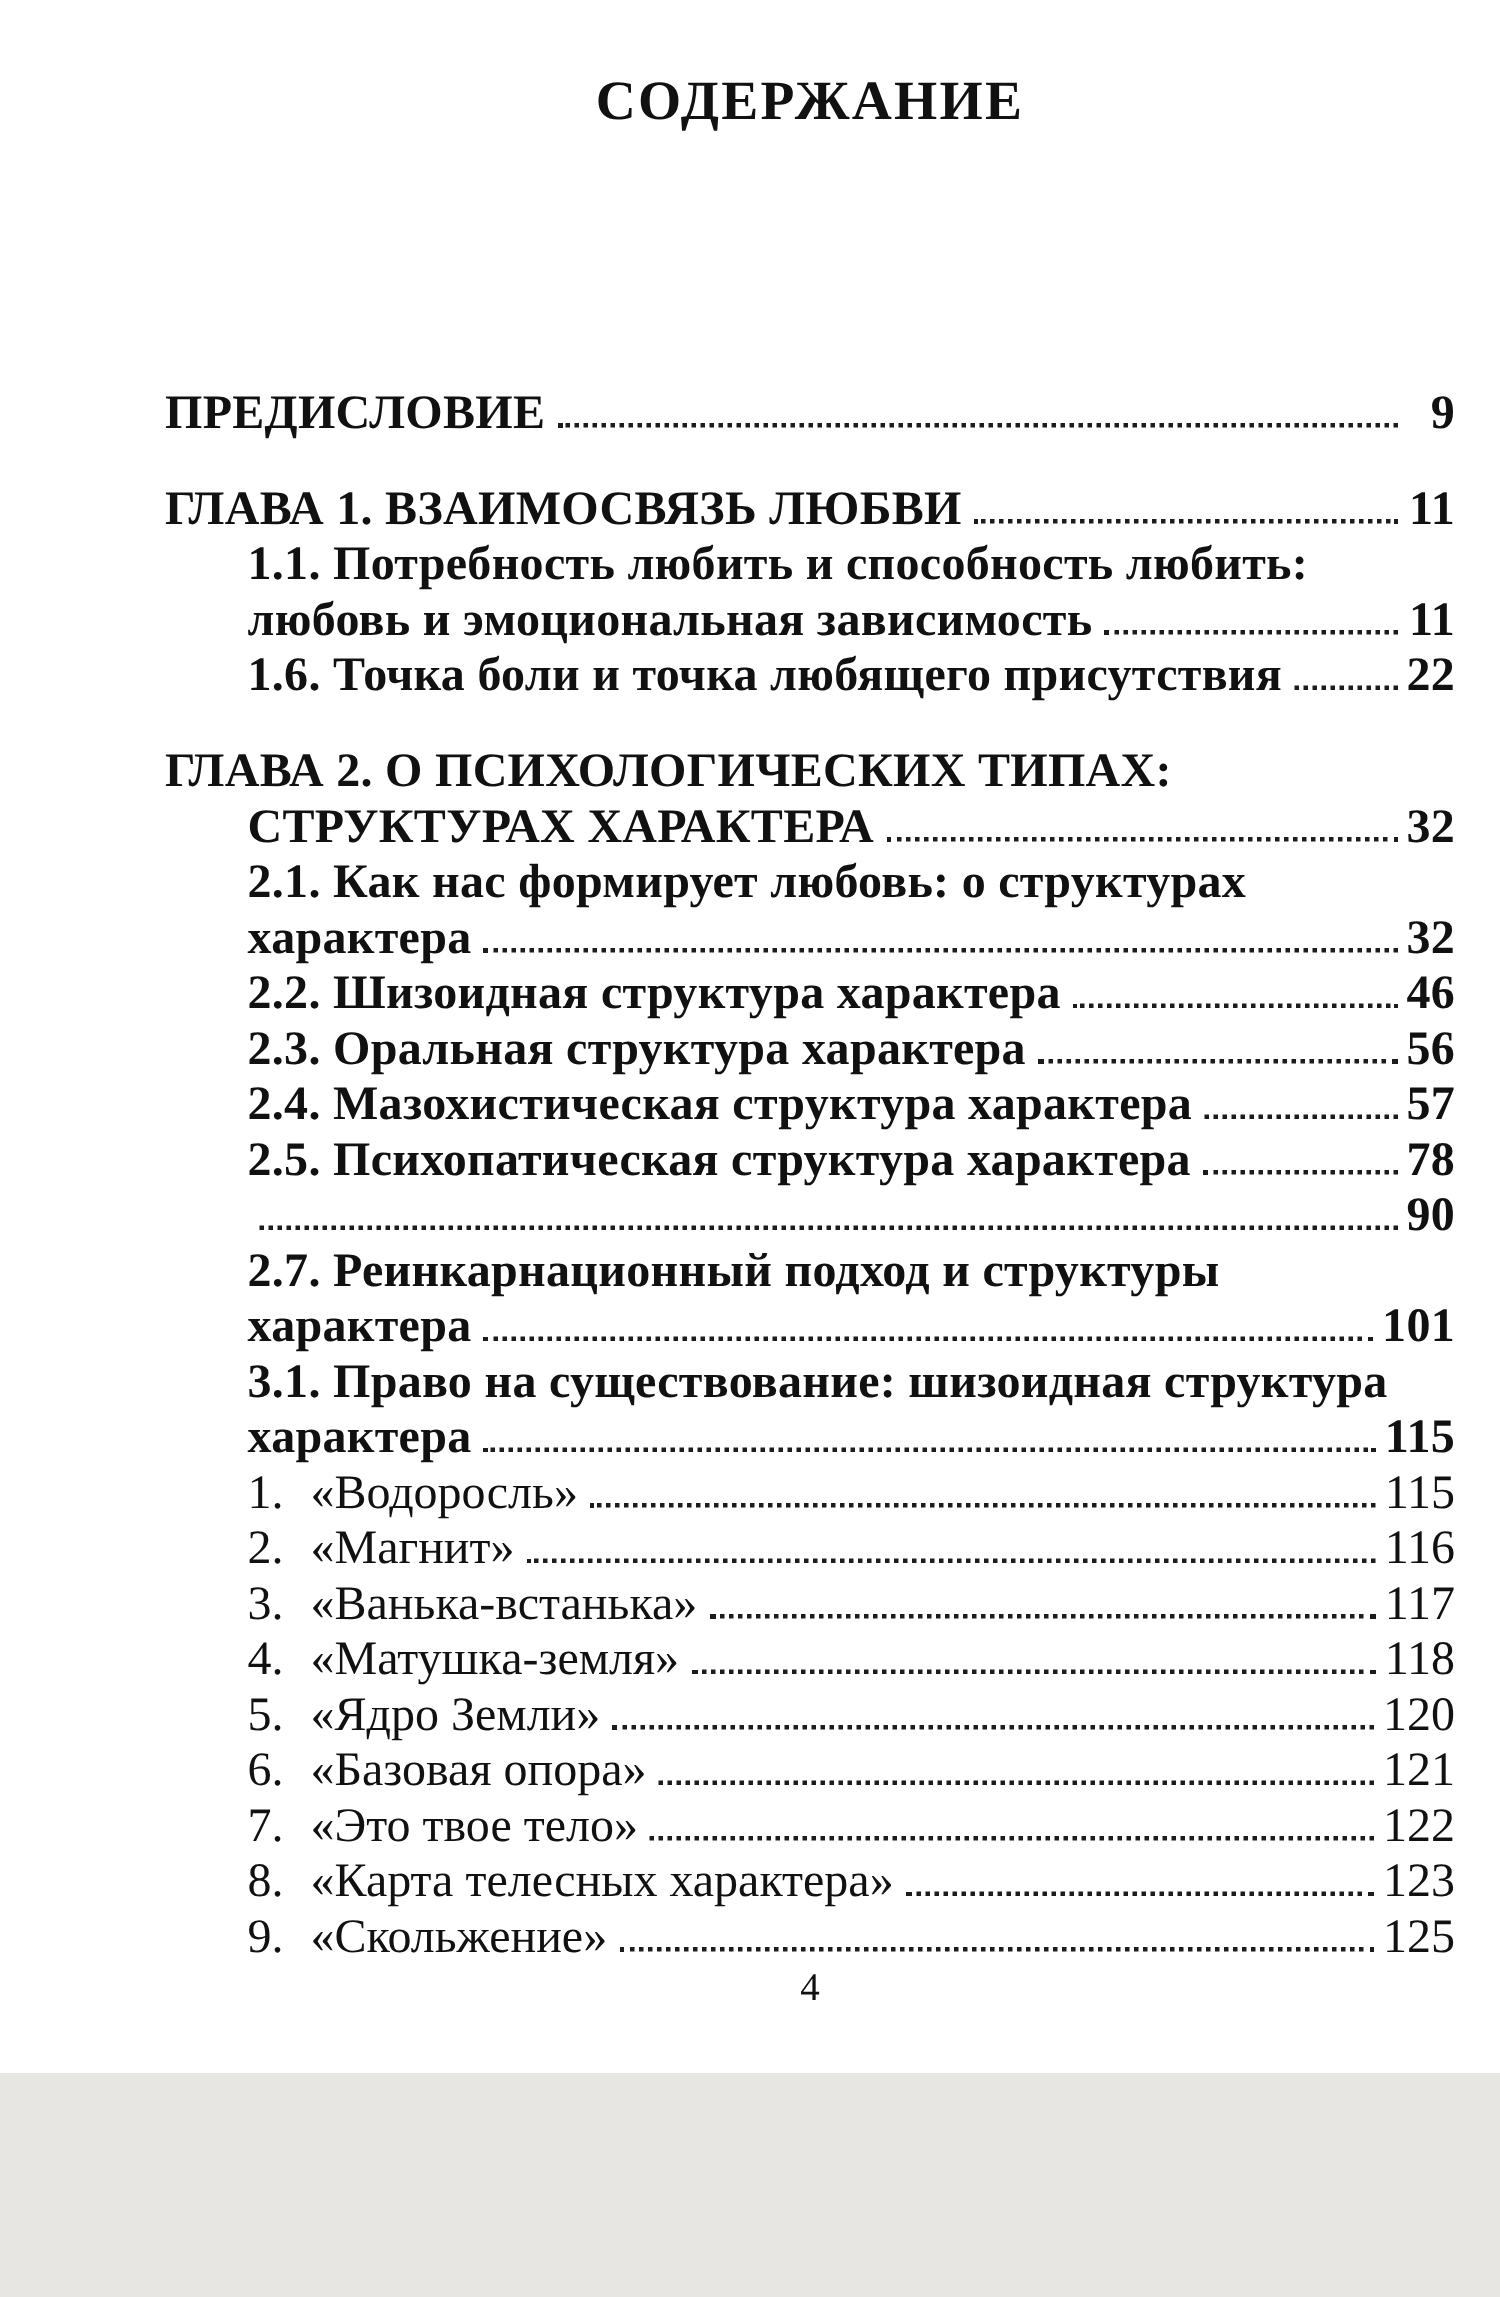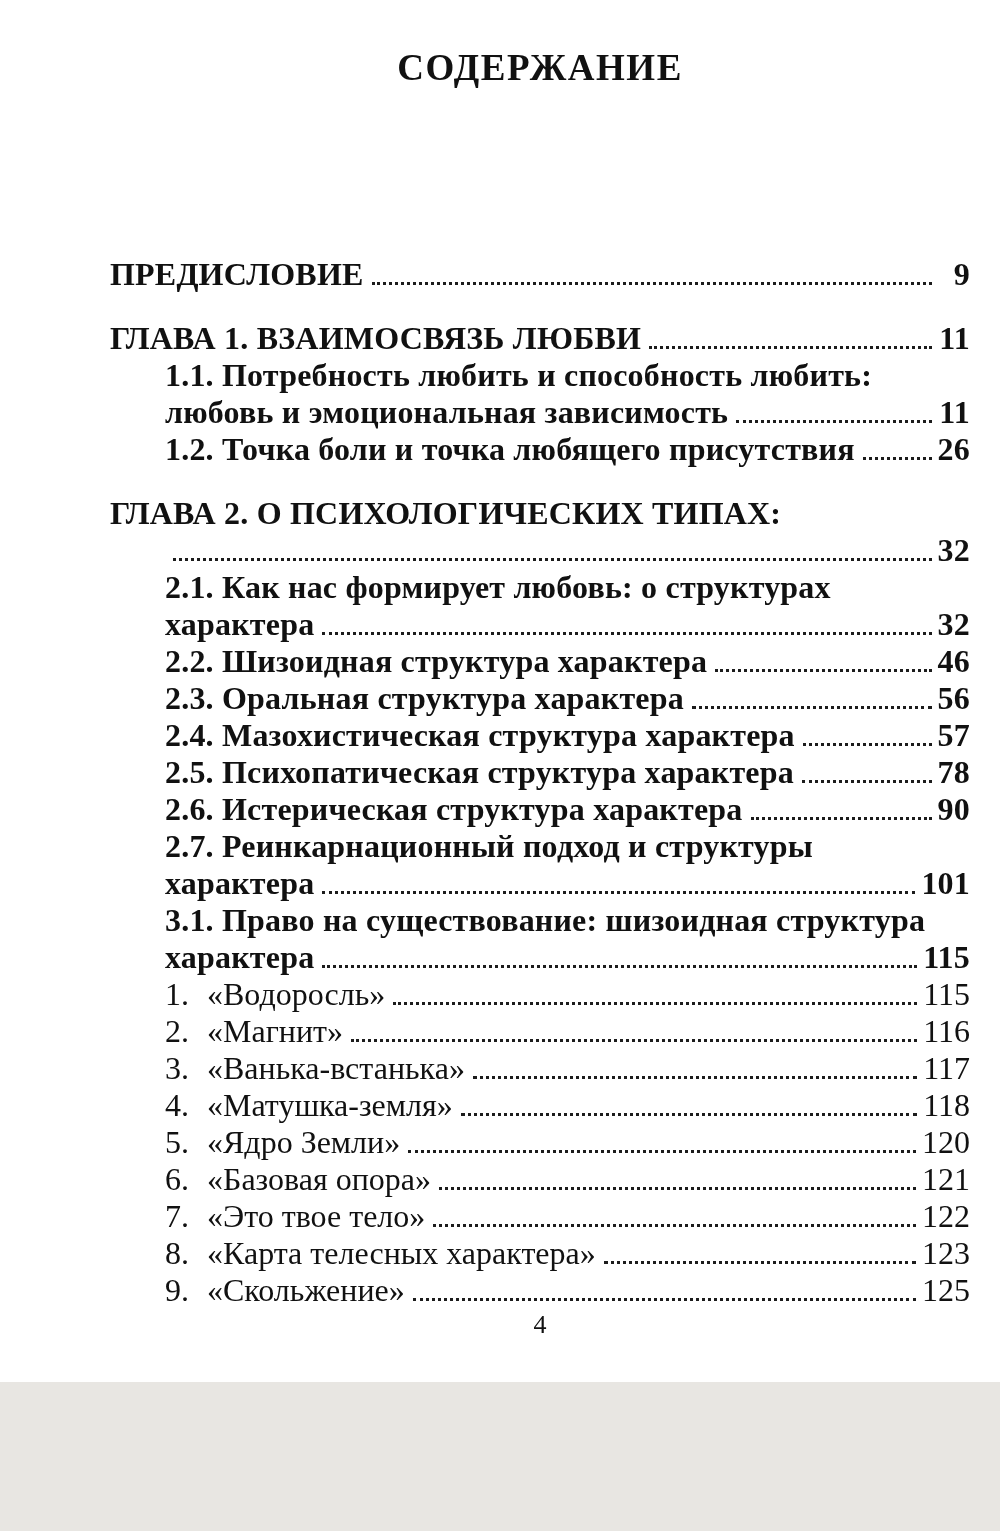--- a/index.html
+++ b/index.html
@@ -88,28 +88,29 @@
       <div class="entry bold">
         <div class="line indent-1">1.1. Потребность любить и способность любить:</div>
         <div class="line row indent-1">
           <span class="label">любовь и эмоциональная зависимость</span>
           <span class="leader"></span>
           <span class="pg">11</span>
         </div>
       </div>
       <div class="entry bold">
         <div class="line row indent-1">
-          <span class="label">1.2. Точка боли и точка любящего присутствия</span>
-          <span class="leader"></span>
-          <span class="pg">26</span>
+          <span class="label">1.6. Точка боли и точка любящего присутствия</span>
+          <span class="leader"></span>
+          <span class="pg">22</span>
         </div>
       </div>
       <div class="entry bold gap">
         <div class="line indent-0">ГЛАВА 2. О ПСИХОЛОГИЧЕСКИХ ТИПАХ:</div>
         <div class="line row indent-1">
+          <span class="label">СТРУКТУРАХ ХАРАКТЕРА</span>
           <span class="leader"></span>
           <span class="pg">32</span>
         </div>
       </div>
       <div class="entry bold">
         <div class="line indent-1">2.1. Как нас формирует любовь: о структурах</div>
         <div class="line row indent-1">
           <span class="label">характера</span>
           <span class="leader"></span>
           <span class="pg">32</span>
@@ -138,21 +139,20 @@
       </div>
       <div class="entry bold">
         <div class="line row indent-1">
           <span class="label">2.5. Психопатическая структура характера</span>
           <span class="leader"></span>
           <span class="pg">78</span>
         </div>
       </div>
       <div class="entry bold">
         <div class="line row indent-1">
-          <span class="label">2.6. Истерическая структура характера</span>
           <span class="leader"></span>
           <span class="pg">90</span>
         </div>
       </div>
       <div class="entry bold">
         <div class="line indent-1">2.7. Реинкарнационный подход и структуры</div>
         <div class="line row indent-1">
           <span class="label">характера</span>
           <span class="leader"></span>
           <span class="pg">101</span>

